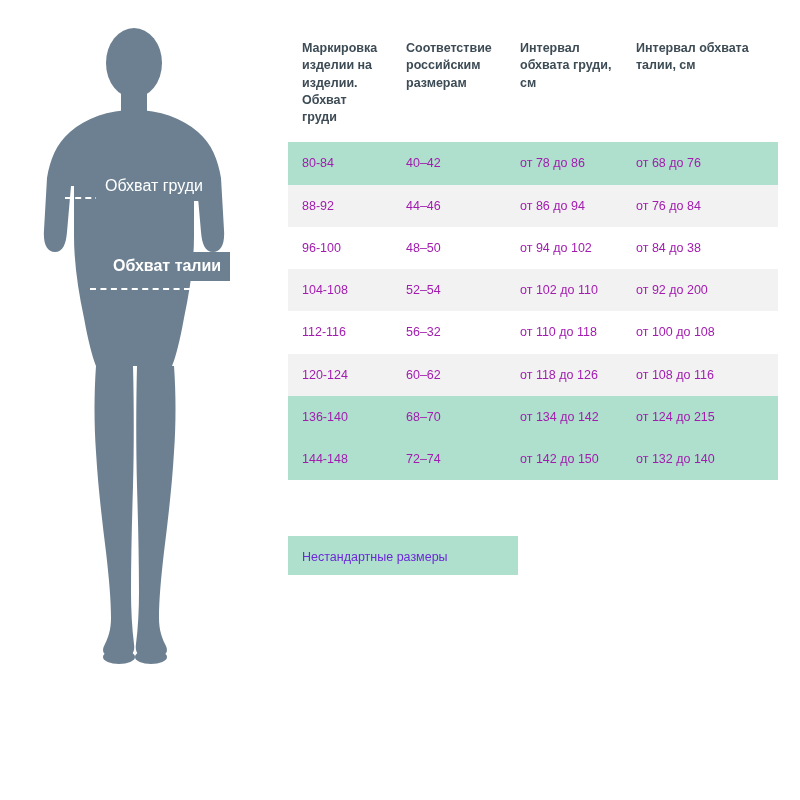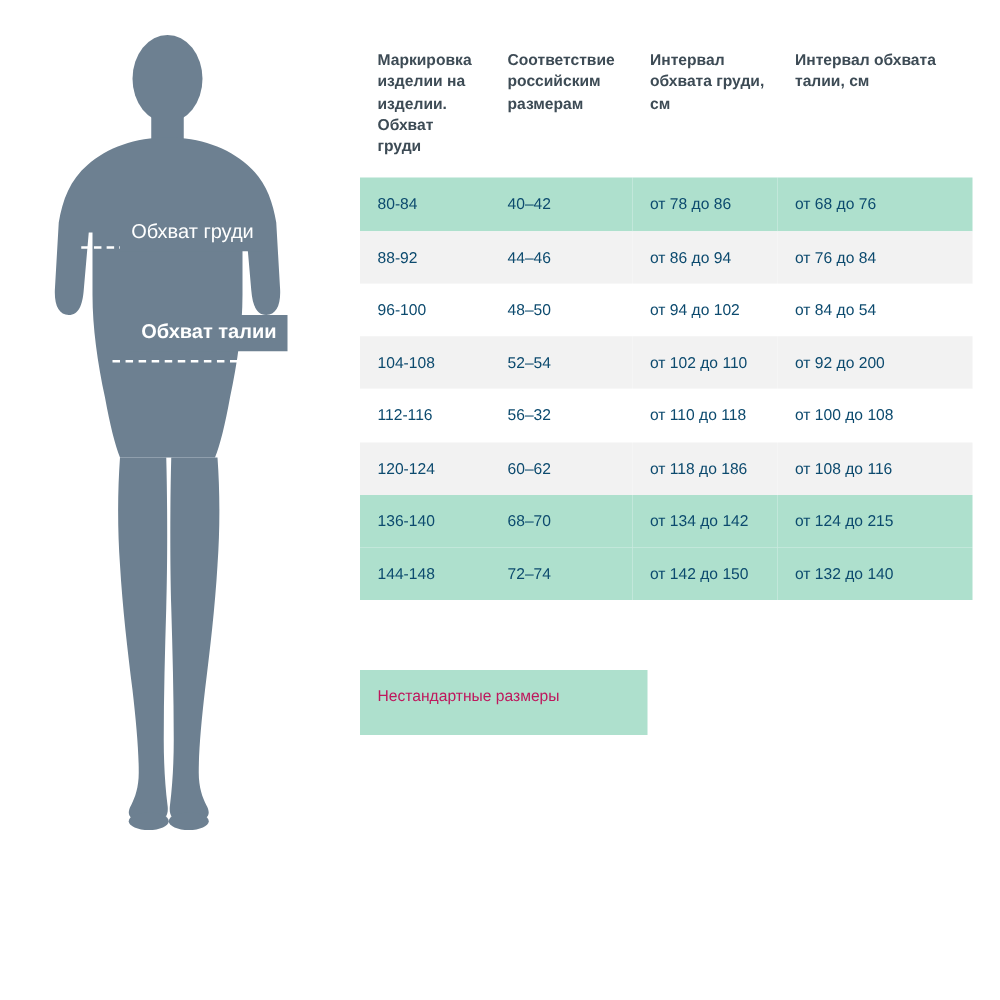--- a/index.html
+++ b/index.html
@@ -65,40 +65,40 @@
     font-size: 12.5px;
     font-weight: bold;
     color: #3d4b55;
     padding: 6px 10px 16px 14px;
     vertical-align: top;
     line-height: 1.38;
   }
   #size-table td {
     text-align: left;
     font-size: 12.5px;
-    color: #0c4a6e;
+    color: #a21caf;
     padding: 13px 10px 13px 14px;
     vertical-align: middle;
     line-height: 1.3;
     white-space: nowrap;
   }
   tr.row-mint td { background: #aee0cd; }
   tr.row-grey td { background: #f2f2f2; }
   tr.row-white td { background: #ffffff; }
 
   
   #nonstandard-note {
     position: absolute;
     left: 288px;
     top: 536px;
     width: 230px;
     background: #aee0cd;
-    color: #be185d;
+    color: #6d28d9;
     font-size: 12.5px;
-    padding: 14px 14px 24px 14px;
+    padding: 14px 14px 11px 14px;
     box-sizing: border-box;
   }
 </style>
 </head>
 <body>
 
 <div id="figure-panel">
   <svg width="280" height="700" viewBox="0 0 280 700">
     <g fill="#6d8091">
 
@@ -190,38 +190,38 @@
     <tr class="row-grey">
       <td>88-92</td>
       <td>44–46</td>
       <td>от 86 до 94</td>
       <td>от 76 до 84</td>
     </tr>
     <tr class="row-white">
       <td>96-100</td>
       <td>48–50</td>
       <td>от 94 до 102</td>
-      <td>от 84 до 54</td>
+      <td>от 84 до 38</td>
     </tr>
     <tr class="row-grey">
       <td>104-108</td>
       <td>52–54</td>
       <td>от 102 до 110</td>
       <td>от 92 до 200</td>
     </tr>
     <tr class="row-white">
       <td>112-116</td>
       <td>56–32</td>
       <td>от 110 до 118</td>
       <td>от 100 до 108</td>
     </tr>
     <tr class="row-grey">
       <td>120-124</td>
       <td>60–62</td>
-      <td>от 118 до 186</td>
+      <td>от 118 до 126</td>
       <td>от 108 до 116</td>
     </tr>
     <tr class="row-mint">
       <td>136-140</td>
       <td>68–70</td>
       <td>от 134 до 142</td>
       <td>от 124 до 215</td>
     </tr>
     <tr class="row-mint">
       <td>144-148</td>

